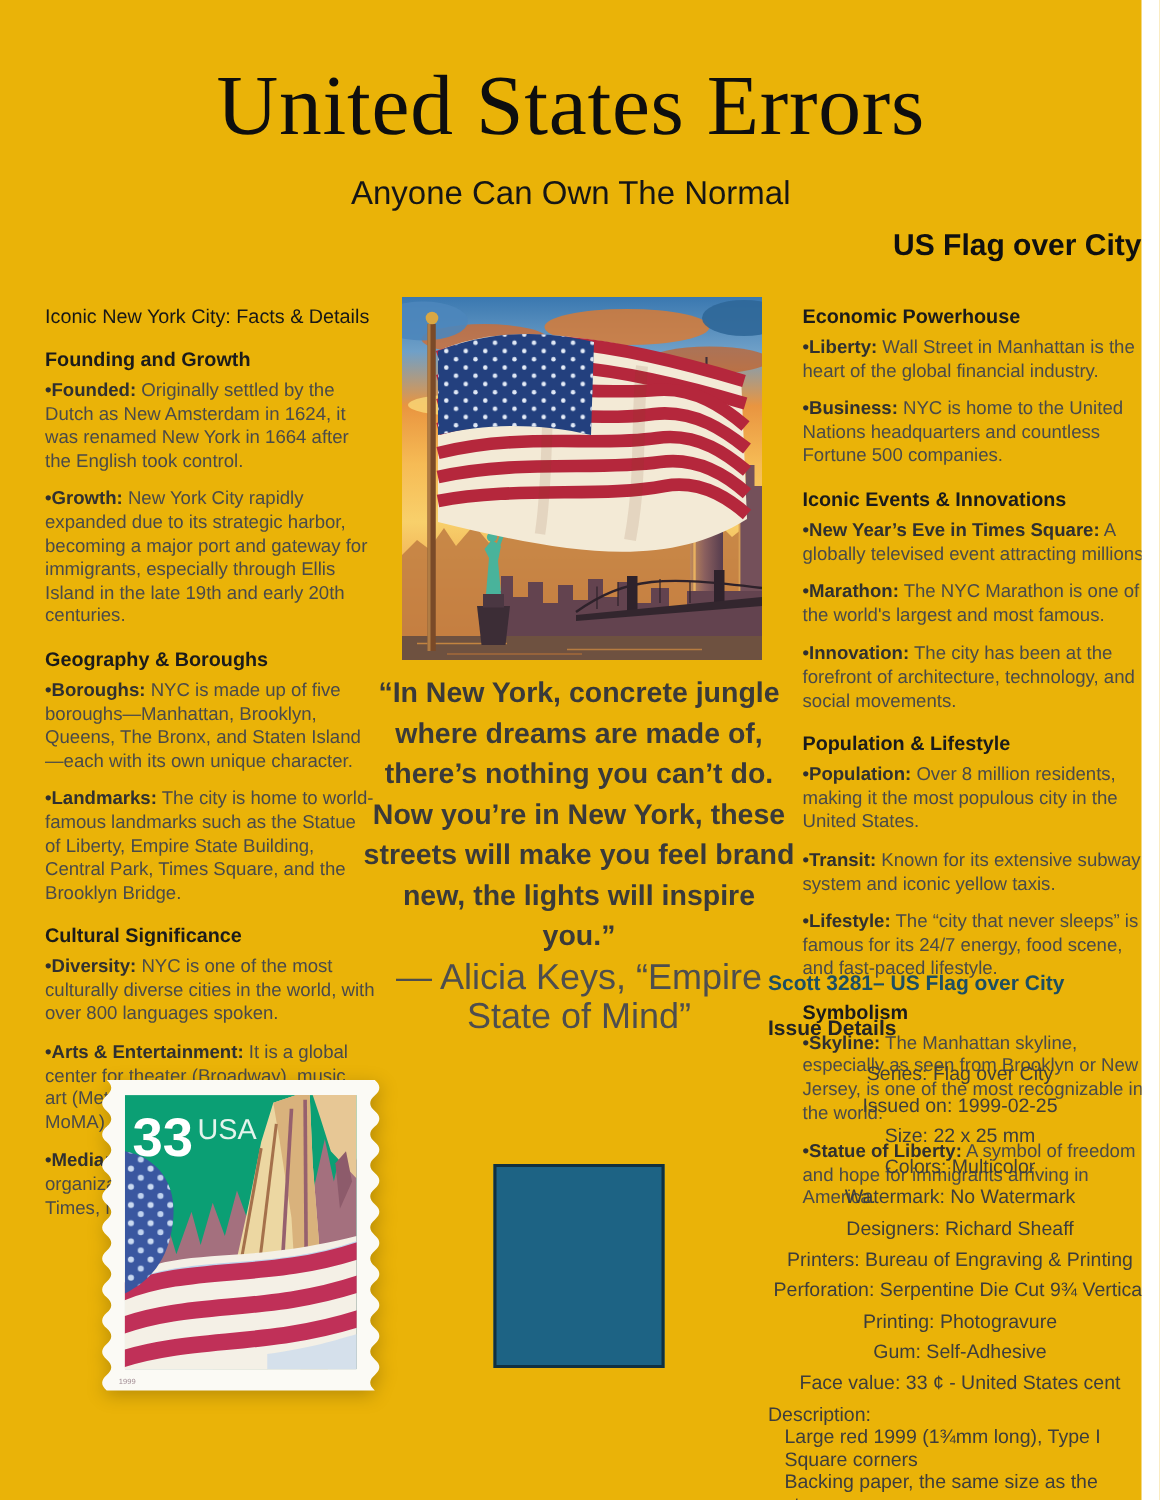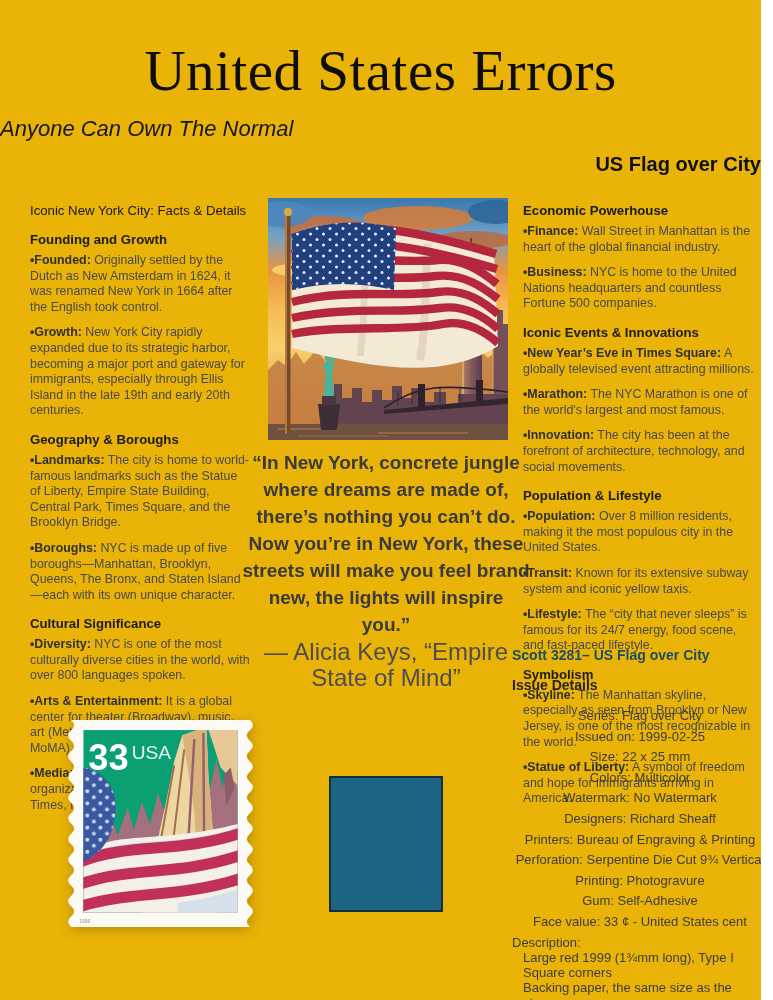--- a/index.html
+++ b/index.html
@@ -1,28 +1,28 @@
 <!DOCTYPE html>
 <html><head>
 <meta charset="utf-8">
 <style>
   html,body{margin:0;padding:0;background:#ffffff;}
   .page{position:relative;width:761px;height:1000px;background:#eab308;overflow:hidden;
         font-family:"Liberation Sans",sans-serif;color:#454545;}
 
   .page-title{position:absolute;top:38px;left:0;width:100%;text-align:center;
       font-family:"Liberation Serif",serif;font-size:57px;font-weight:500;color:#0e0e0e;letter-spacing:0.5px;}
-  .page-subtitle{position:absolute;top:116px;left:0;width:100%;
-      font-size:22px;font-weight:400;color:#161616;font-style:italic;}
+  .page-subtitle{position:absolute;top:116px;left:0;width:100%;text-align:center;
+      font-size:22px;font-weight:400;color:#161616;}
   .page-heading{position:absolute;top:153px;left:0;width:100%;text-align:right;
       font-size:20px;font-weight:700;color:#101010;}
 
   .col{position:absolute;font-size:12.4px;line-height:15.6px;color:#4a4a4a;}
   .col-left{left:30px;top:203px;width:220px;}
-  .col-right{left:523px;top:203px;width:232px;}
+  .col-right{left:535px;top:203px;width:232px;}
   .col-title{font-weight:400;font-size:13.2px;color:#171717;margin:0 0 6px;line-height:16px;}
   .sec-heading{font-weight:700;font-size:13.2px;color:#1b1b1b;margin:13px 0 5px;line-height:16px;}
   .sec-heading.first{margin-top:0;}
   .col p{margin:0 0 10px;}
   .col b{color:#303030;}
 
   .center-image{position:absolute;left:268px;top:198px;width:240px;height:242px;}
   .center-image svg{display:block;width:100%;height:100%;}
 
   .quote{position:absolute;left:242px;top:449px;width:288px;text-align:center;
@@ -53,22 +53,22 @@
   <div class="page-heading">US Flag over City</div>
 
   <div class="col col-left">
     <div class="col-title">Iconic New York City: Facts &amp; Details</div>
 
     <div class="sec-heading">Founding and Growth</div>
     <p><b>•Founded:</b> <span>Originally settled by the Dutch as New Amsterdam in 1624, it was renamed New York in 1664 after the English took control.</span></p>
     <p><b>•Growth:</b> <span>New York City rapidly expanded due to its strategic harbor, becoming a major port and gateway for immigrants, especially through Ellis Island in the late 19th and early 20th centuries.</span></p>
 
     <div class="sec-heading">Geography &amp; Boroughs</div>
+    <p><b>•Boroughs:</b> <span>NYC is made up of five boroughs—Manhattan, Brooklyn, Queens, The Bronx, and Staten Island—each with its own unique character.</span></p>
     <p><b>•Landmarks:</b> <span>The city is home to world-famous landmarks such as the Statue of Liberty, Empire State Building, Central Park, Times Square, and the Brooklyn Bridge.</span></p>
-    <p><b>•Boroughs:</b> <span>NYC is made up of five boroughs—Manhattan, Brooklyn, Queens, The Bronx, and Staten Island—each with its own unique character.</span></p>
 
     <div class="sec-heading">Cultural Significance</div>
     <p><b>•Diversity:</b> <span>NYC is one of the most culturally diverse cities in the world, with over 800 languages spoken.</span></p>
     <p><b>•Arts &amp; Entertainment:</b> <span>It is a global center for theater (Broadway), music, art (Metropolitan Museum of Art, MoMA), and fashion.</span></p>
     <p><b>•Media:</b> <span>Headquarters for major media organizations, including The New York Times, NBC, and CBS.</span></p>
   </div>
 
   <div class="center-image">
     <svg viewBox="0 0 240 242">
       <defs>
@@ -152,21 +152,21 @@
     </svg>
   </div>
 
   <div class="quote">
     <span>“In New York, concrete jungle where dreams are made of, there’s nothing you can’t do. Now you’re in New York, these streets will make you feel brand new, the lights will inspire you.”</span>
     <div class="quote-attr">— Alicia Keys, “Empire State of Mind”</div>
   </div>
 
   <div class="col col-right">
     <div class="sec-heading first">Economic Powerhouse</div>
-    <p><b>•Finance:</b> <span>Wall Street in Manhattan is the heart of the global financial industry.</span></p>
+    <p><b>•Liberty:</b> <span>Wall Street in Manhattan is the heart of the global financial industry.</span></p>
     <p><b>•Business:</b> <span>NYC is home to the United Nations headquarters and countless Fortune 500 companies.</span></p>
 
     <div class="sec-heading">Iconic Events &amp; Innovations</div>
     <p><b>•New Year’s Eve in Times Square:</b> <span>A globally televised event attracting millions.</span></p>
     <p><b>•Marathon:</b> <span>The NYC Marathon is one of the world's largest and most famous.</span></p>
     <p><b>•Innovation:</b> <span>The city has been at the forefront of architecture, technology, and social movements.</span></p>
 
     <div class="sec-heading">Population &amp; Lifestyle</div>
     <p><b>•Population:</b> <span>Over 8 million residents, making it the most populous city in the United States.</span></p>
     <p><b>•Transit:</b> <span>Known for its extensive subway system and iconic yellow taxis.</span></p>

